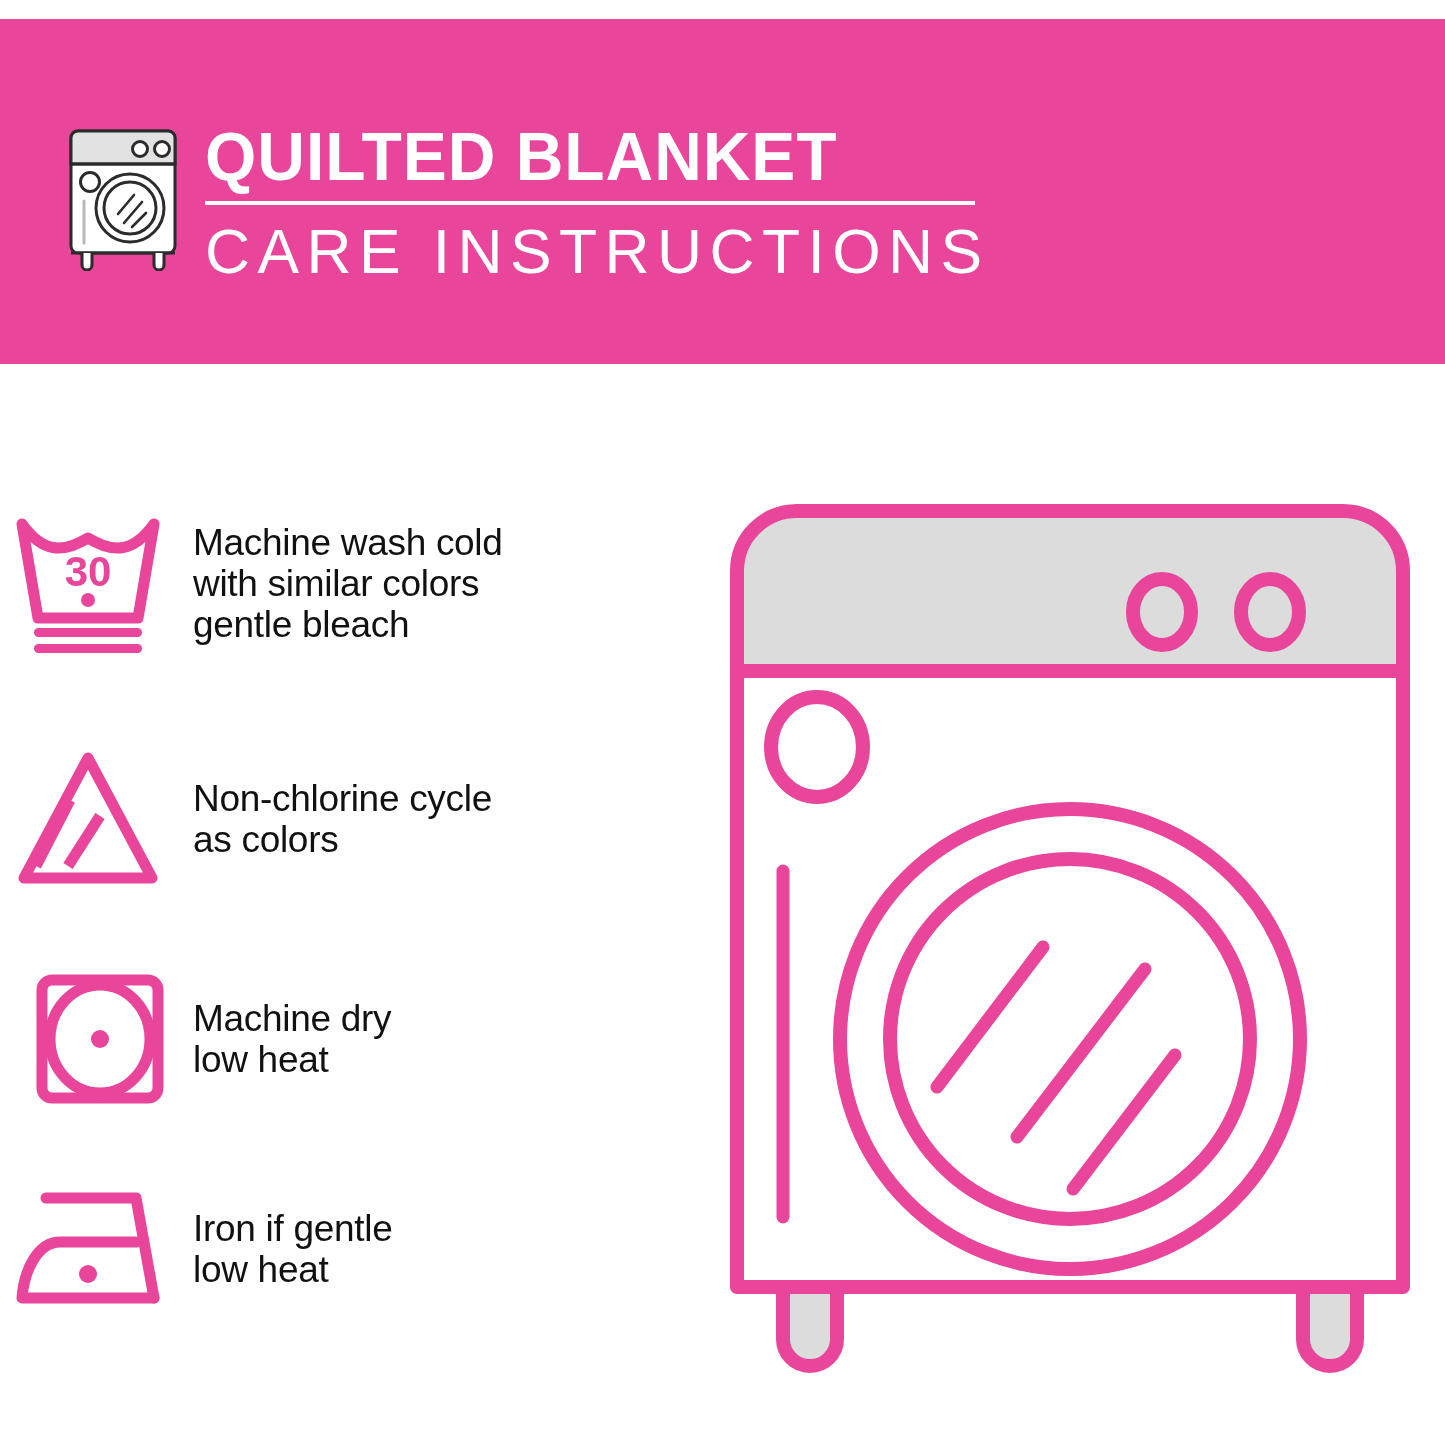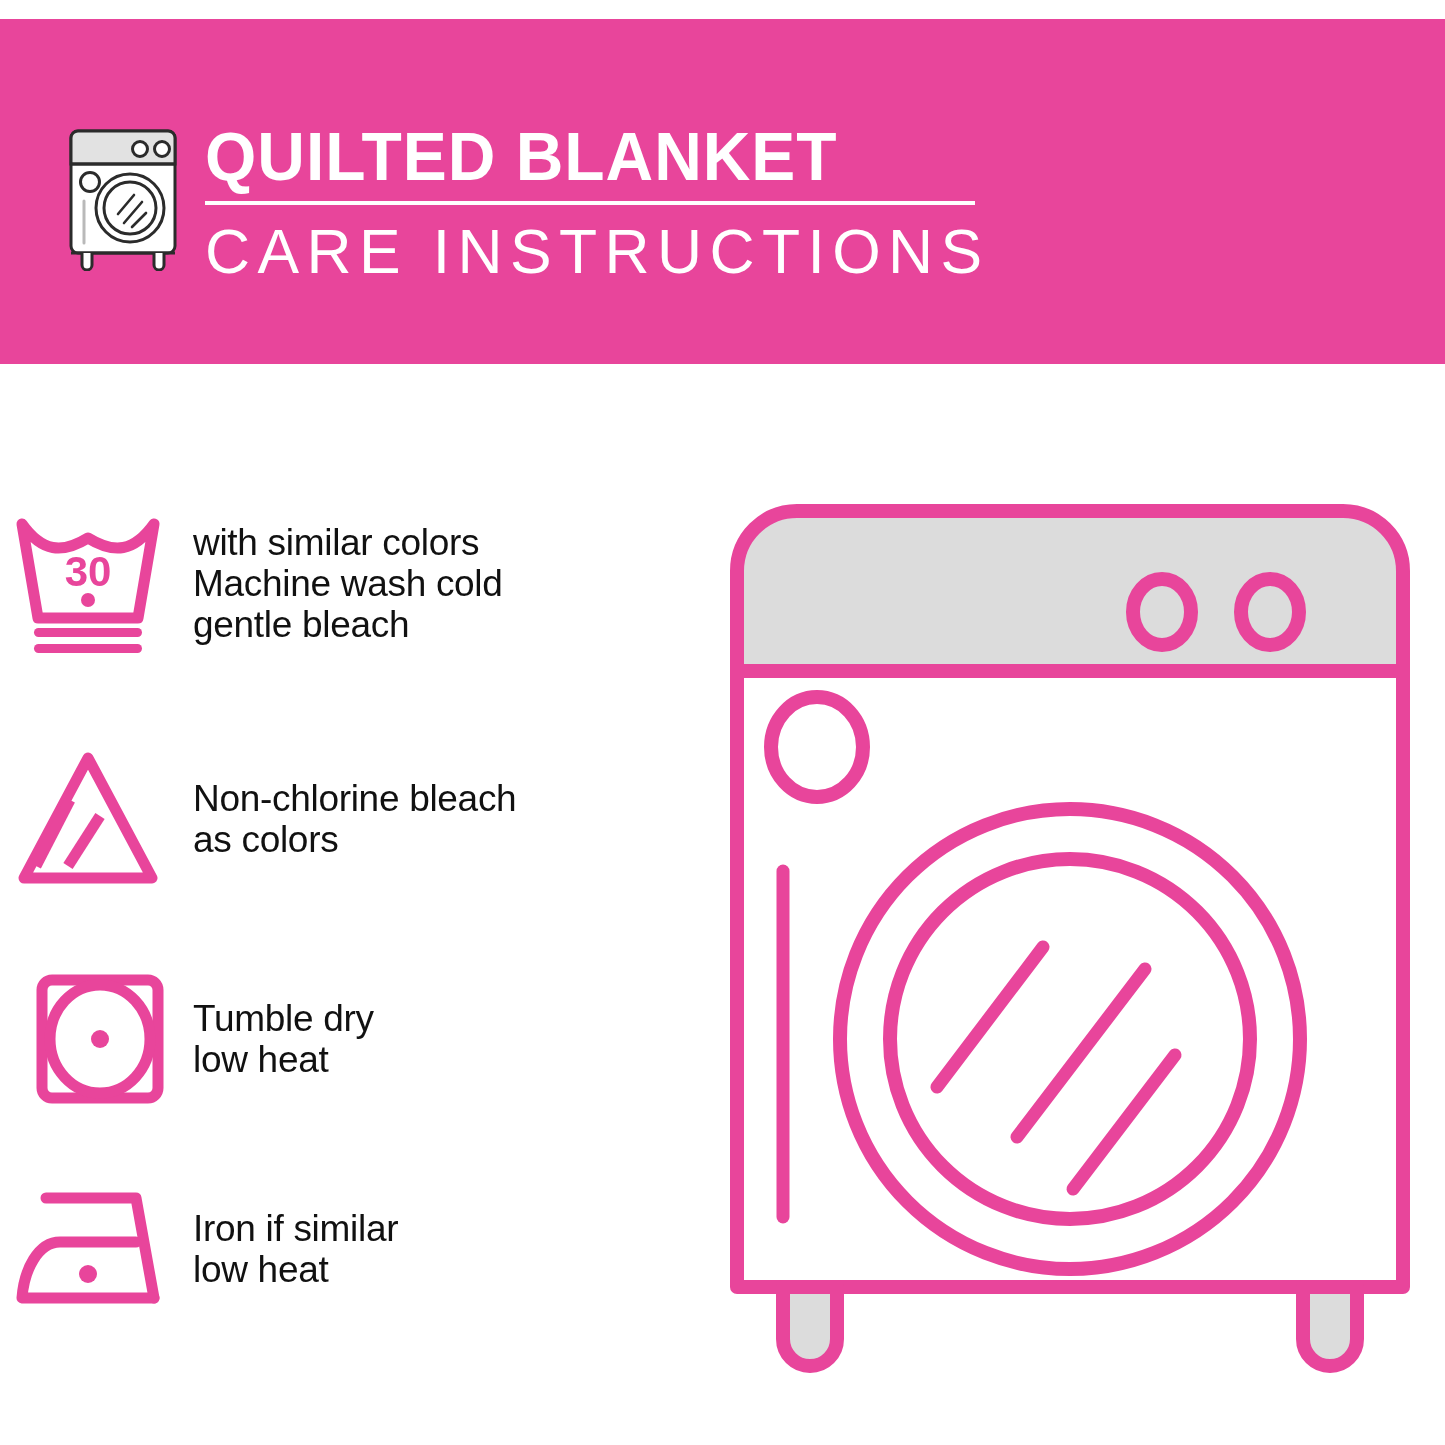--- a/index.html
+++ b/index.html
@@ -170,67 +170,67 @@
                    L 130 110 L 30 110 Z" fill="none" stroke="#e8459b" stroke-width="11" stroke-linejoin="round" stroke-linecap="round"></path>
 
           <text x="80" y="78" text-anchor="middle" font-family="Liberation Sans, sans-serif" font-size="42" font-weight="bold" fill="#e8459b">30</text>
           <circle cx="80" cy="92" r="7" fill="#e8459b"></circle>
 
           <rect x="26" y="120" width="108" height="9" rx="4.5" fill="#e8459b"></rect>
           <rect x="26" y="136" width="108" height="9" rx="4.5" fill="#e8459b"></rect>
         </svg>
       </div>
       <div class="care-text">
+        <span>Machine wash cold</span>
         <span>with similar colors</span>
-        <span>Machine wash cold</span>
         <span>gentle bleach</span>
       </div>
     </div>
 
     <div class="care-row" id="row-bleach">
       <div class="care-icon">
         <svg viewBox="0 0 160 150" width="160" height="150" aria-hidden="true">
           <path d="M80 14 L 144 134 L 16 134 Z" fill="none" stroke="#e8459b" stroke-width="11" stroke-linejoin="round"></path>
 
           <line x1="62" y1="56" x2="28" y2="122" stroke="#e8459b" stroke-width="11" stroke-linecap="butt"></line>
           <line x1="92" y1="72" x2="60" y2="122" stroke="#e8459b" stroke-width="11" stroke-linecap="butt"></line>
         </svg>
       </div>
       <div class="care-text">
-        <span>Non-chlorine bleach</span>
+        <span>Non-chlorine cycle</span>
         <span>as colors</span>
       </div>
     </div>
 
     <div class="care-row" id="row-dry">
       <div class="care-icon">
         <svg viewBox="0 0 160 150" width="160" height="150" aria-hidden="true">
           <rect x="34" y="16" width="116" height="118" rx="10" ry="10" fill="none" stroke="#e8459b" stroke-width="11"></rect>
           <ellipse cx="92" cy="75" rx="50" ry="54" fill="none" stroke="#e8459b" stroke-width="11"></ellipse>
           <circle cx="92" cy="75" r="9" fill="#e8459b"></circle>
         </svg>
       </div>
       <div class="care-text">
-        <span>Tumble dry</span>
+        <span>Machine dry</span>
         <span>low heat</span>
       </div>
     </div>
 
     <div class="care-row" id="row-iron">
       <div class="care-icon">
         <svg viewBox="0 0 160 150" width="160" height="150" aria-hidden="true">
 
           <path d="M38 24 H 128 L 146 124" fill="none" stroke="#e8459b" stroke-width="11" stroke-linecap="round" stroke-linejoin="round"></path>
 
           <path d="M128 68 H 52 C 30 68, 16 96, 14 124 H 146" fill="none" stroke="#e8459b" stroke-width="11" stroke-linecap="round" stroke-linejoin="round"></path>
           <circle cx="80" cy="100" r="9" fill="#e8459b"></circle>
         </svg>
       </div>
       <div class="care-text">
-        <span>Iron if similar</span>
+        <span>Iron if gentle</span>
         <span>low heat</span>
       </div>
     </div>
 
   </div>
 
   <div id="machine">
     <svg viewBox="0 0 690 890" width="690" height="890" aria-hidden="true">
 
       <path d="M12 72 a60 60 0 0 1 60 -60 h546 a60 60 0 0 1 60 60 v100 h-666 z" fill="#dcdcdc"></path>

